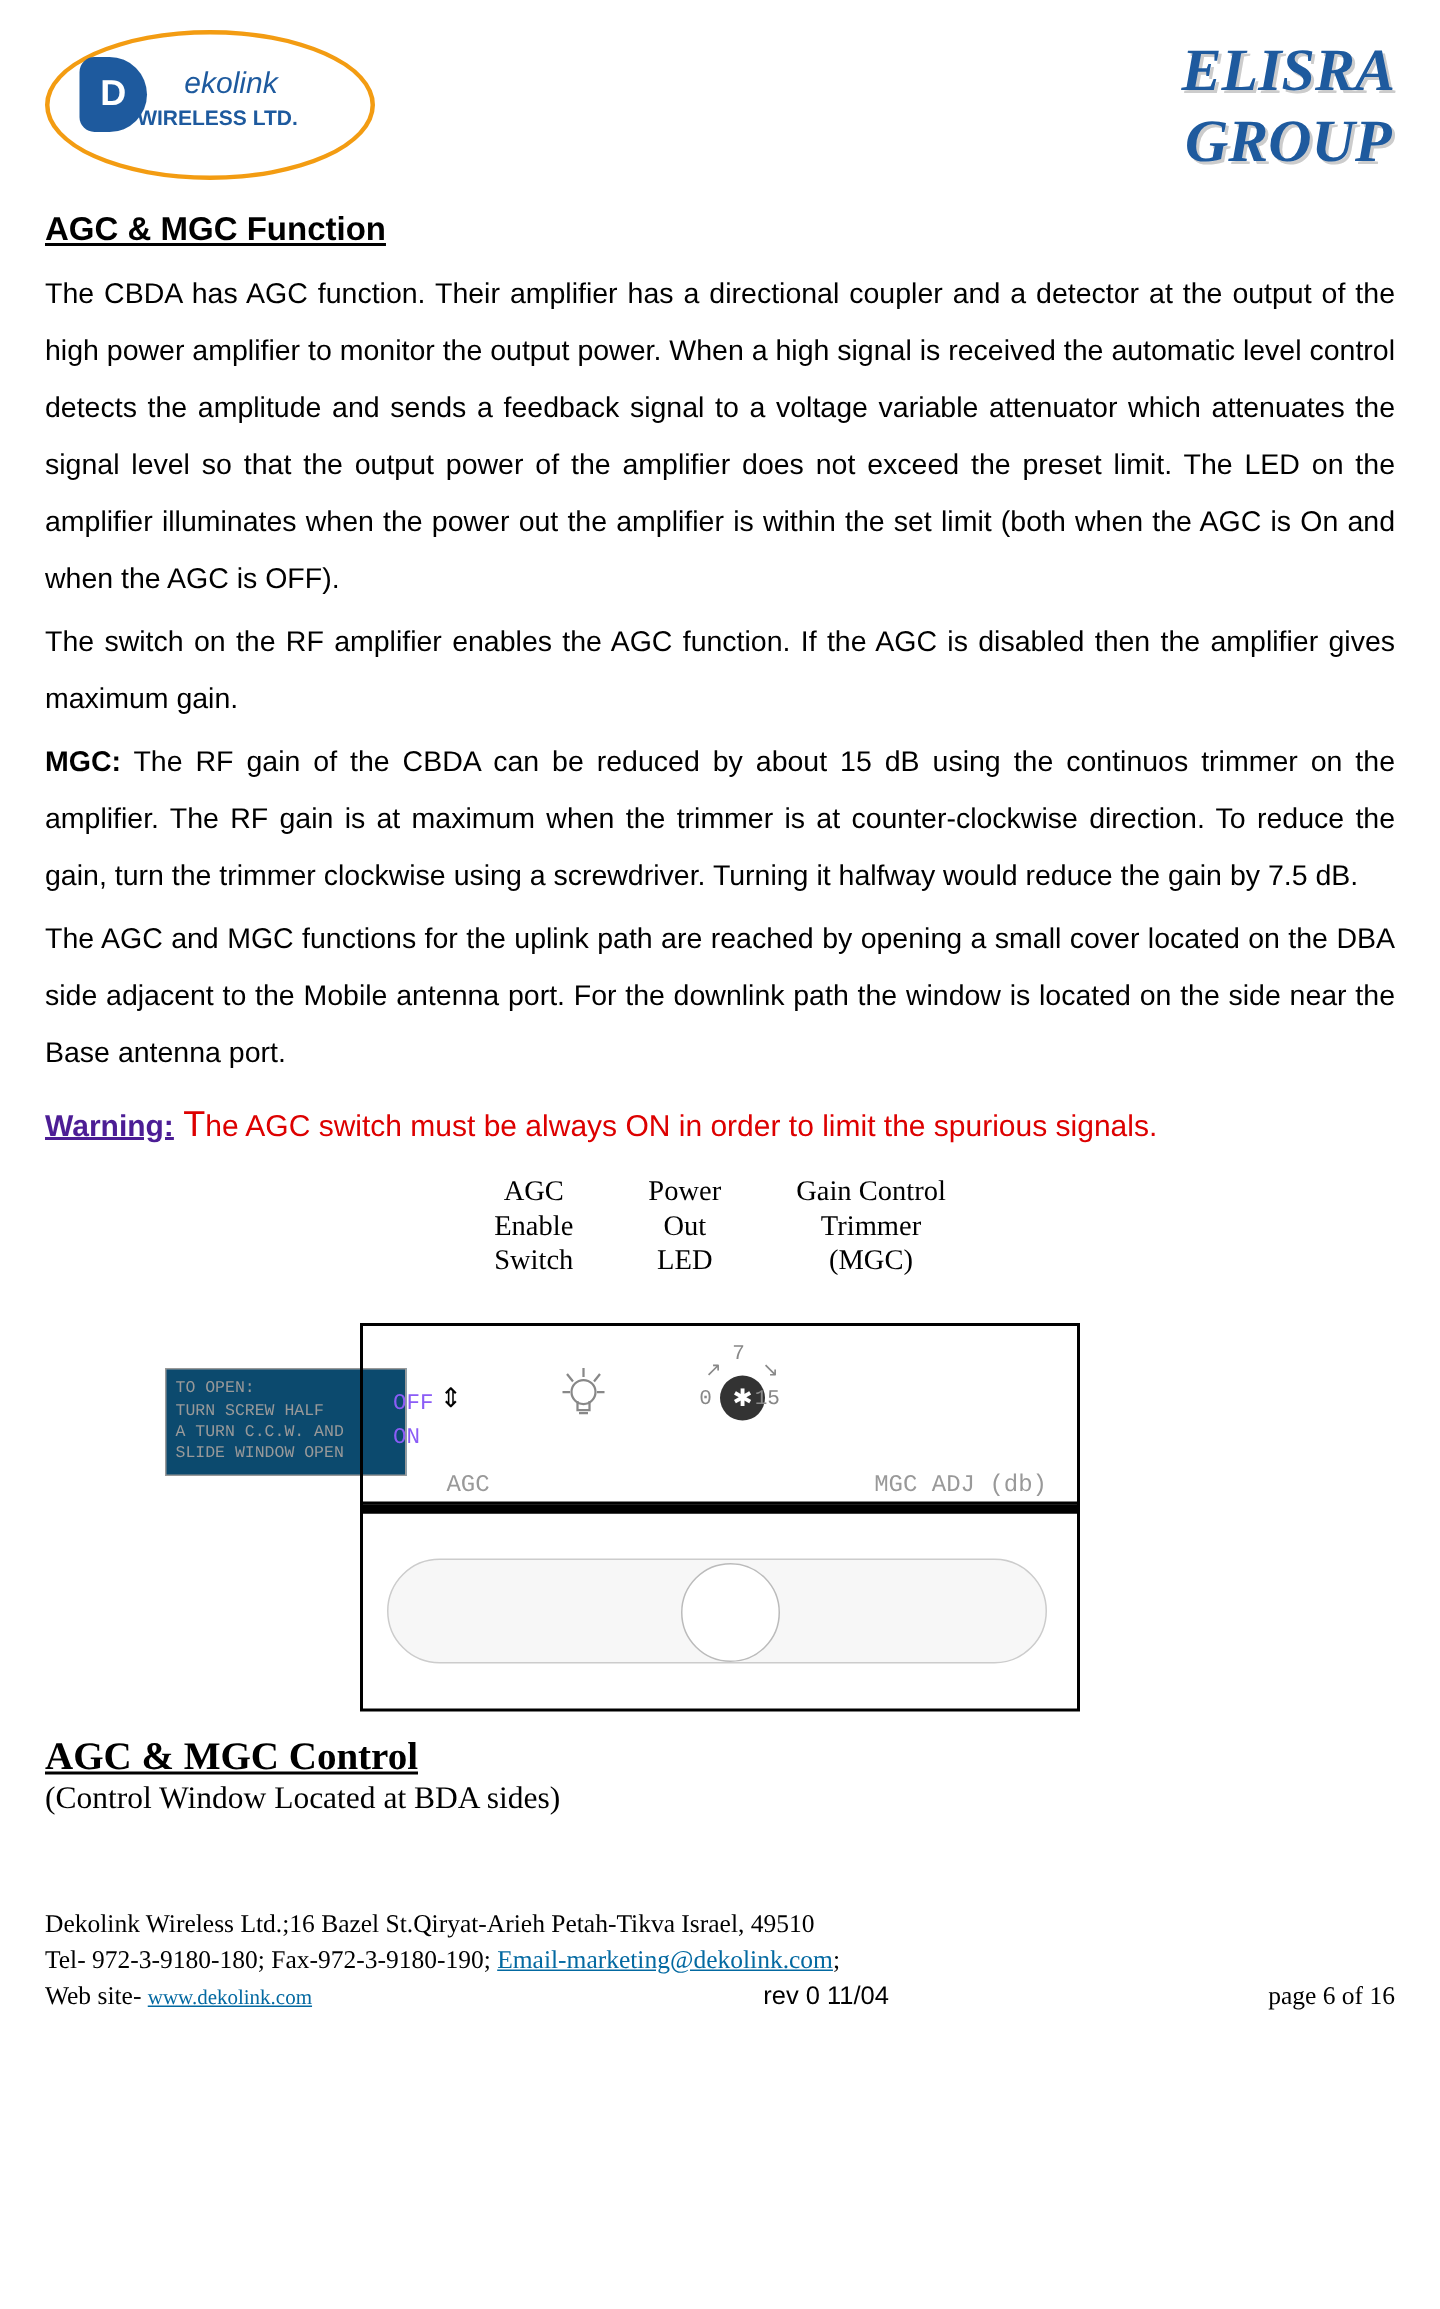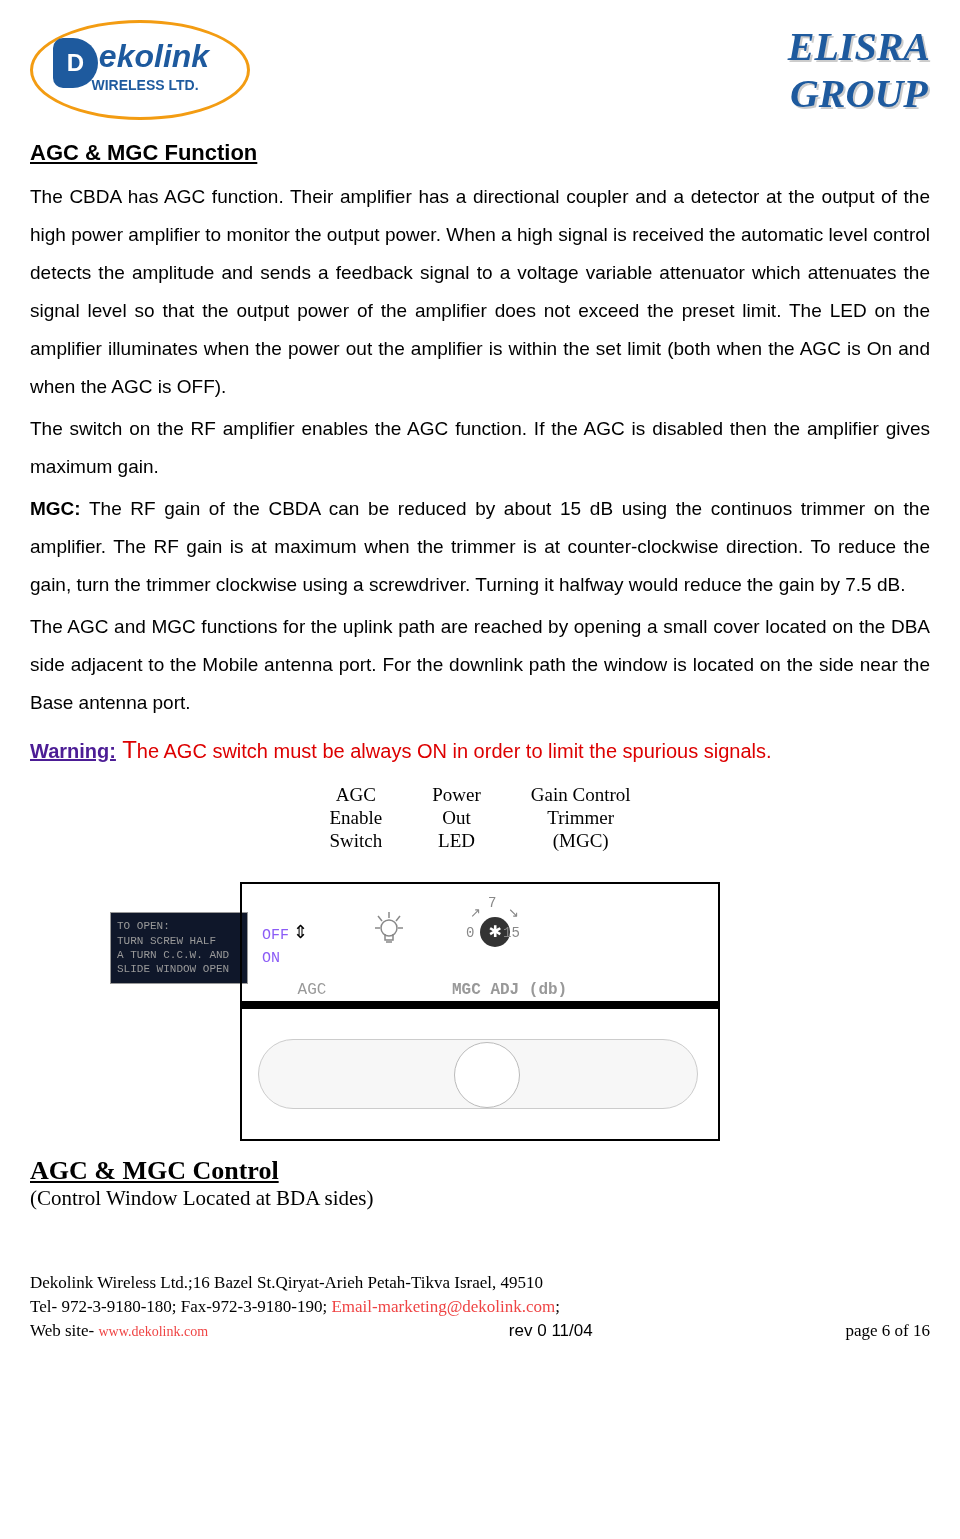--- a/index.html
+++ b/index.html
@@ -41,23 +41,23 @@
       border-radius: 10px 25px 25px 10px;
       display: flex;
       align-items: center;
       justify-content: center;
       color: #fff;
       font-weight: bold;
       font-size: 24px;
     }
     .logo-text {
       color: #1e5a9e;
-      font-weight: bold;
+      font-weight: normal;
       font-style: italic;
-      font-size: 32px;
+      font-size: 20px;
       margin-left: 28px;
       margin-top: -10px;
     }
     .logo-sub {
       color: #1e5a9e;
       font-weight: bold;
       font-size: 14px;
       margin-left: 10px;
       margin-top: 2px;
       text-align: center;
@@ -182,37 +182,37 @@
     }
     .diagram-bar {
       display: flex;
       font-family: 'Courier New', monospace;
       font-size: 16px;
       color: #999;
       padding: 2px 20px;
       border-bottom: 2px solid #000;
     }
     .bar-agc { flex: 0 0 100px; text-align: center; }
-    .bar-mgc { flex: 1; text-align: left; margin-left: 90px; font-weight: bold; }
+    .bar-mgc { flex: 1; text-align: right; margin-left: 90px; }
     .diagram-bottom {
       height: 130px;
       position: relative;
     }
     .slider-panel {
       position: absolute;
       left: -130px;
       top: 30px;
-      width: 138px;
+      width: 161px;
       border: 1px solid #999;
       padding: 6px;
       font-family: 'Courier New', monospace;
       font-size: 11px;
       color: #999;
       line-height: 1.3;
-      background: #0f172a;
+      background: #0c4a6e;
       text-align: left;
     }
     .slider-bar {
       position: absolute;
       left: 16px;
       top: 30px;
       width: 440px;
       height: 70px;
       border: 1px solid #ccc;
       border-radius: 35px;
@@ -240,21 +240,21 @@
     }
     .fig-sub {
       font-size: 21px;
     }
     .footer {
       margin-top: 60px;
       font-size: 17px;
       font-family: 'Times New Roman', serif;
       line-height: 1.4;
     }
-    .footer .link { color: #ef4444; }
+    .footer .link { color: #0369a1; text-decoration: underline; }
     .footer-row { display: flex; justify-content: space-between; }
     .footer .rev { font-family: Arial, sans-serif; margin-left: 48px; }
   </style>
 </head>
 <body>
 
 <div class="header">
   <div class="logo-left">
     <div class="logo-ellipse">
       <div class="logo-d">D</div>

